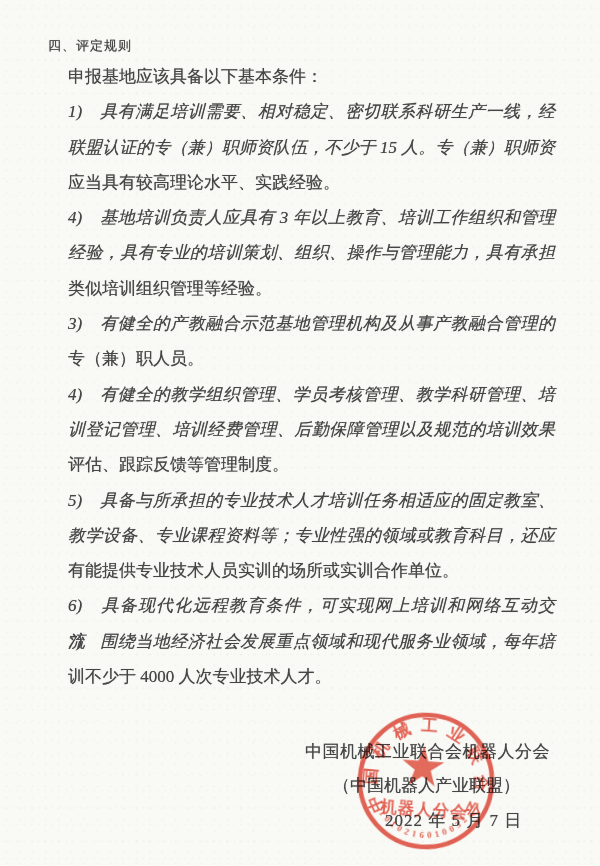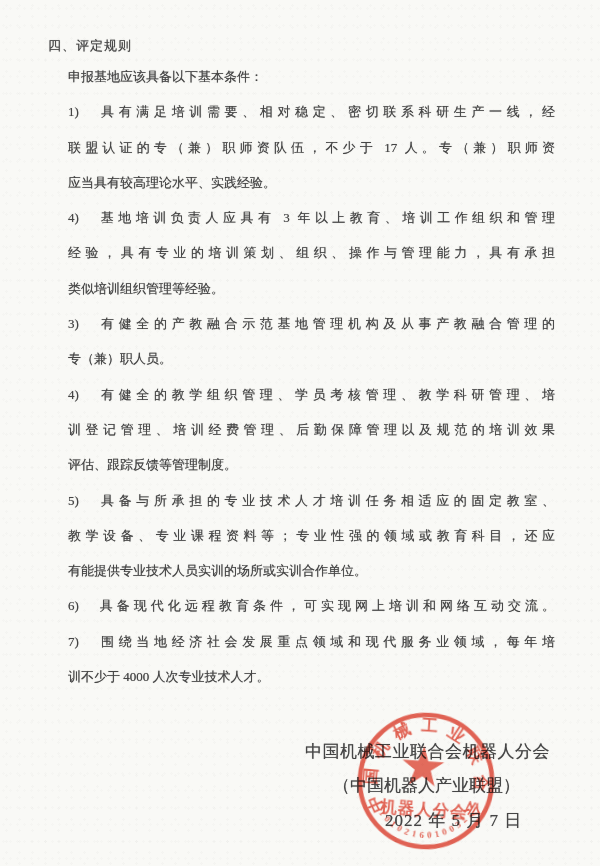--- a/index.html
+++ b/index.html
@@ -15,29 +15,30 @@
   }
   .doc-title{
     position:absolute;left:48px;top:37px;
     font-size:13px;letter-spacing:1px;
     text-shadow:0 0 0.7px rgba(70,70,70,.7);
   }
   .body-block{
     position:absolute;left:68px;top:59px;width:487px;
   }
   .line{
-    height:35.3px;line-height:35.3px;font-size:13px;
+    height:35.3px;line-height:35.3px;font-size:17px;
     white-space:nowrap;
     text-shadow:0 0 0.7px rgba(70,70,70,.7);
   }
   .line.j{
     white-space:normal;
     text-align:justify;
     text-align-last:justify;
     text-justify:inter-character;
+    font-style:italic;
   }
   .signature{
     position:absolute;left:0;top:0;width:600px;height:860px;
     font-size:17px;
   }
   .sig-line{position:absolute;white-space:nowrap;text-shadow:0 0 0.7px rgba(70,70,70,.7);}
   .sig-org{left:305px;top:740px;letter-spacing:0.5px;}
   .sig-alias{left:333px;top:774px;}
   .sig-date{left:357px;top:809px;letter-spacing:1px;margin-left:28px;}
   .seal{
@@ -50,21 +51,21 @@
   .seal text{font-family:"Liberation Serif","DejaVu Serif",serif;}
 </style>
 </head>
 <body>
 
 <div class="doc-title">四、评定规则</div>
 
 <div class="body-block">
   <div class="line">申报基地应该具备以下基本条件：</div>
   <div class="line j">1)　具有满足培训需要、相对稳定、密切联系科研生产一线，经</div>
-  <div class="line j">联盟认证的专（兼）职师资队伍，不少于 17 人。专（兼）职师资</div>
+  <div class="line j">联盟认证的专（兼）职师资队伍，不少于 15 人。专（兼）职师资</div>
   <div class="line">应当具有较高理论水平、实践经验。</div>
   <div class="line j">4)　基地培训负责人应具有 3 年以上教育、培训工作组织和管理</div>
   <div class="line j">经验，具有专业的培训策划、组织、操作与管理能力，具有承担</div>
   <div class="line">类似培训组织管理等经验。</div>
   <div class="line j">3)　有健全的产教融合示范基地管理机构及从事产教融合管理的</div>
   <div class="line">专（兼）职人员。</div>
   <div class="line j">4)　有健全的教学组织管理、学员考核管理、教学科研管理、培</div>
   <div class="line j">训登记管理、培训经费管理、后勤保障管理以及规范的培训效果</div>
   <div class="line">评估、跟踪反馈等管理制度。</div>
   <div class="line j">5)　具备与所承担的专业技术人才培训任务相适应的固定教室、</div>

